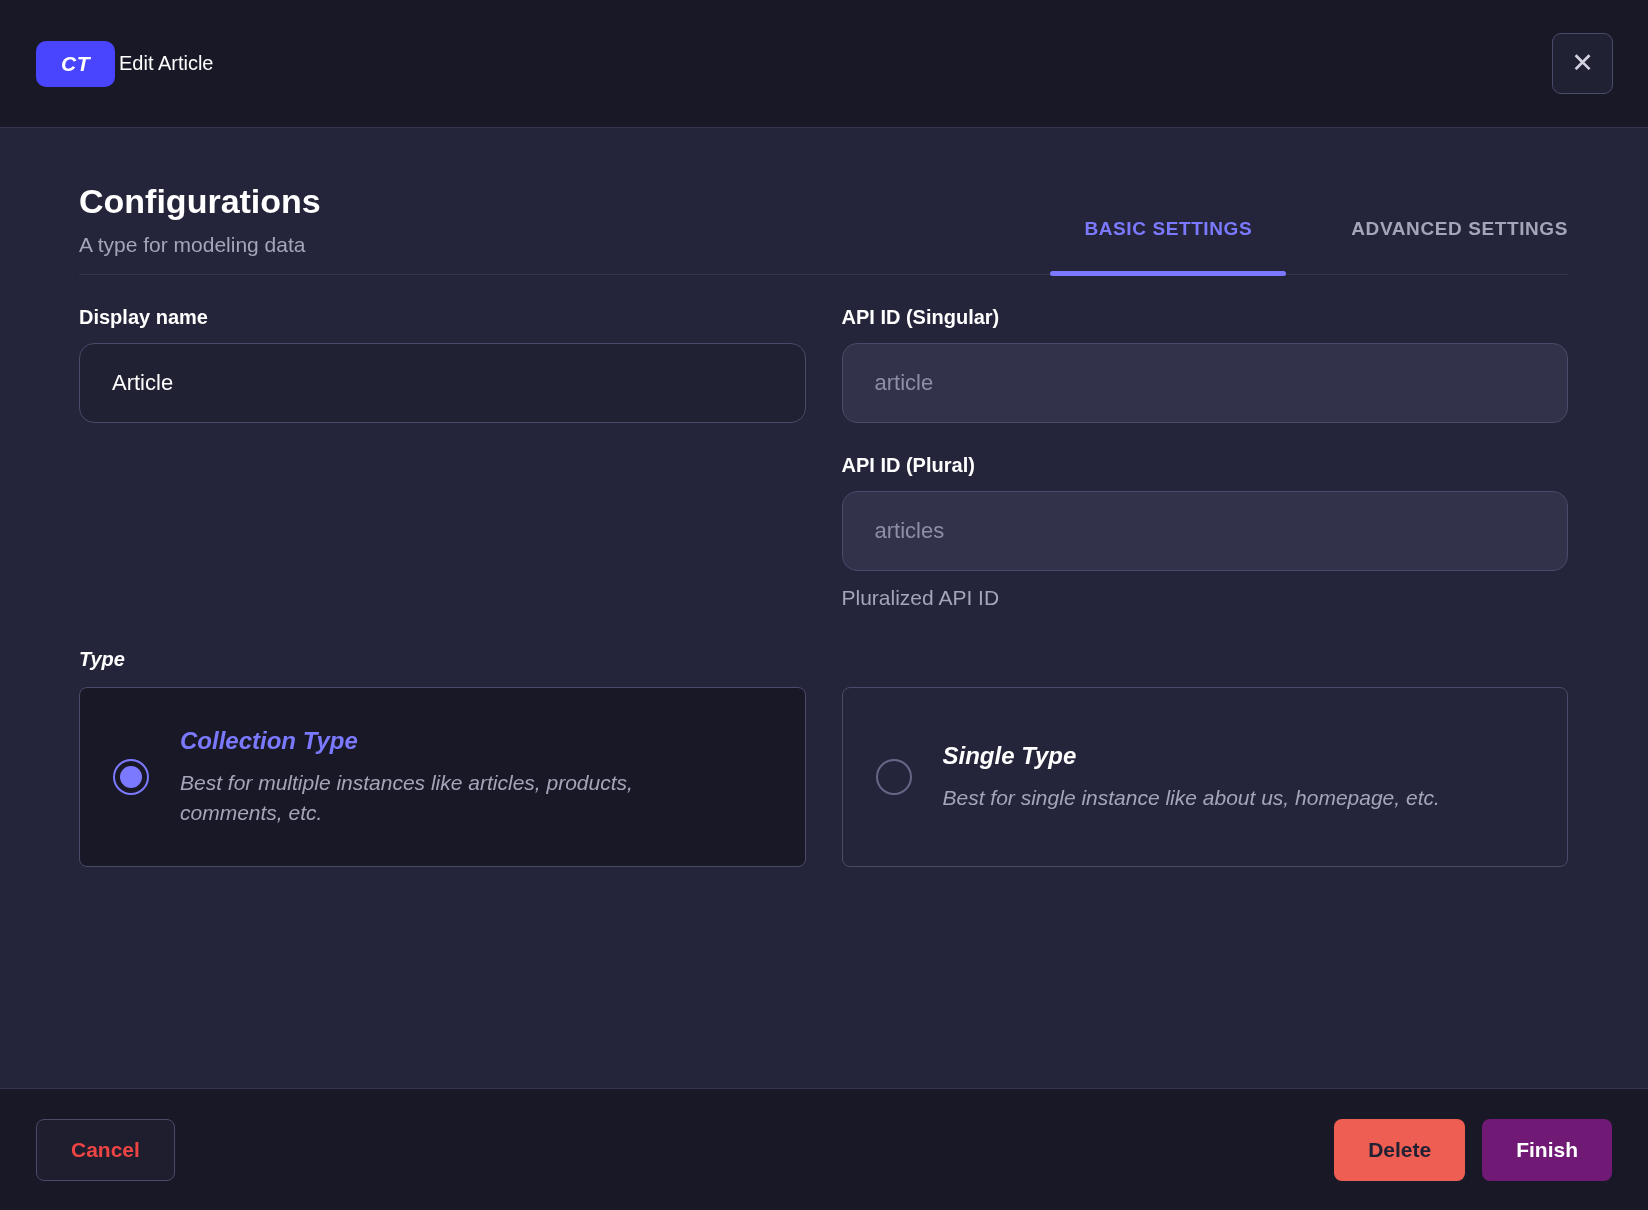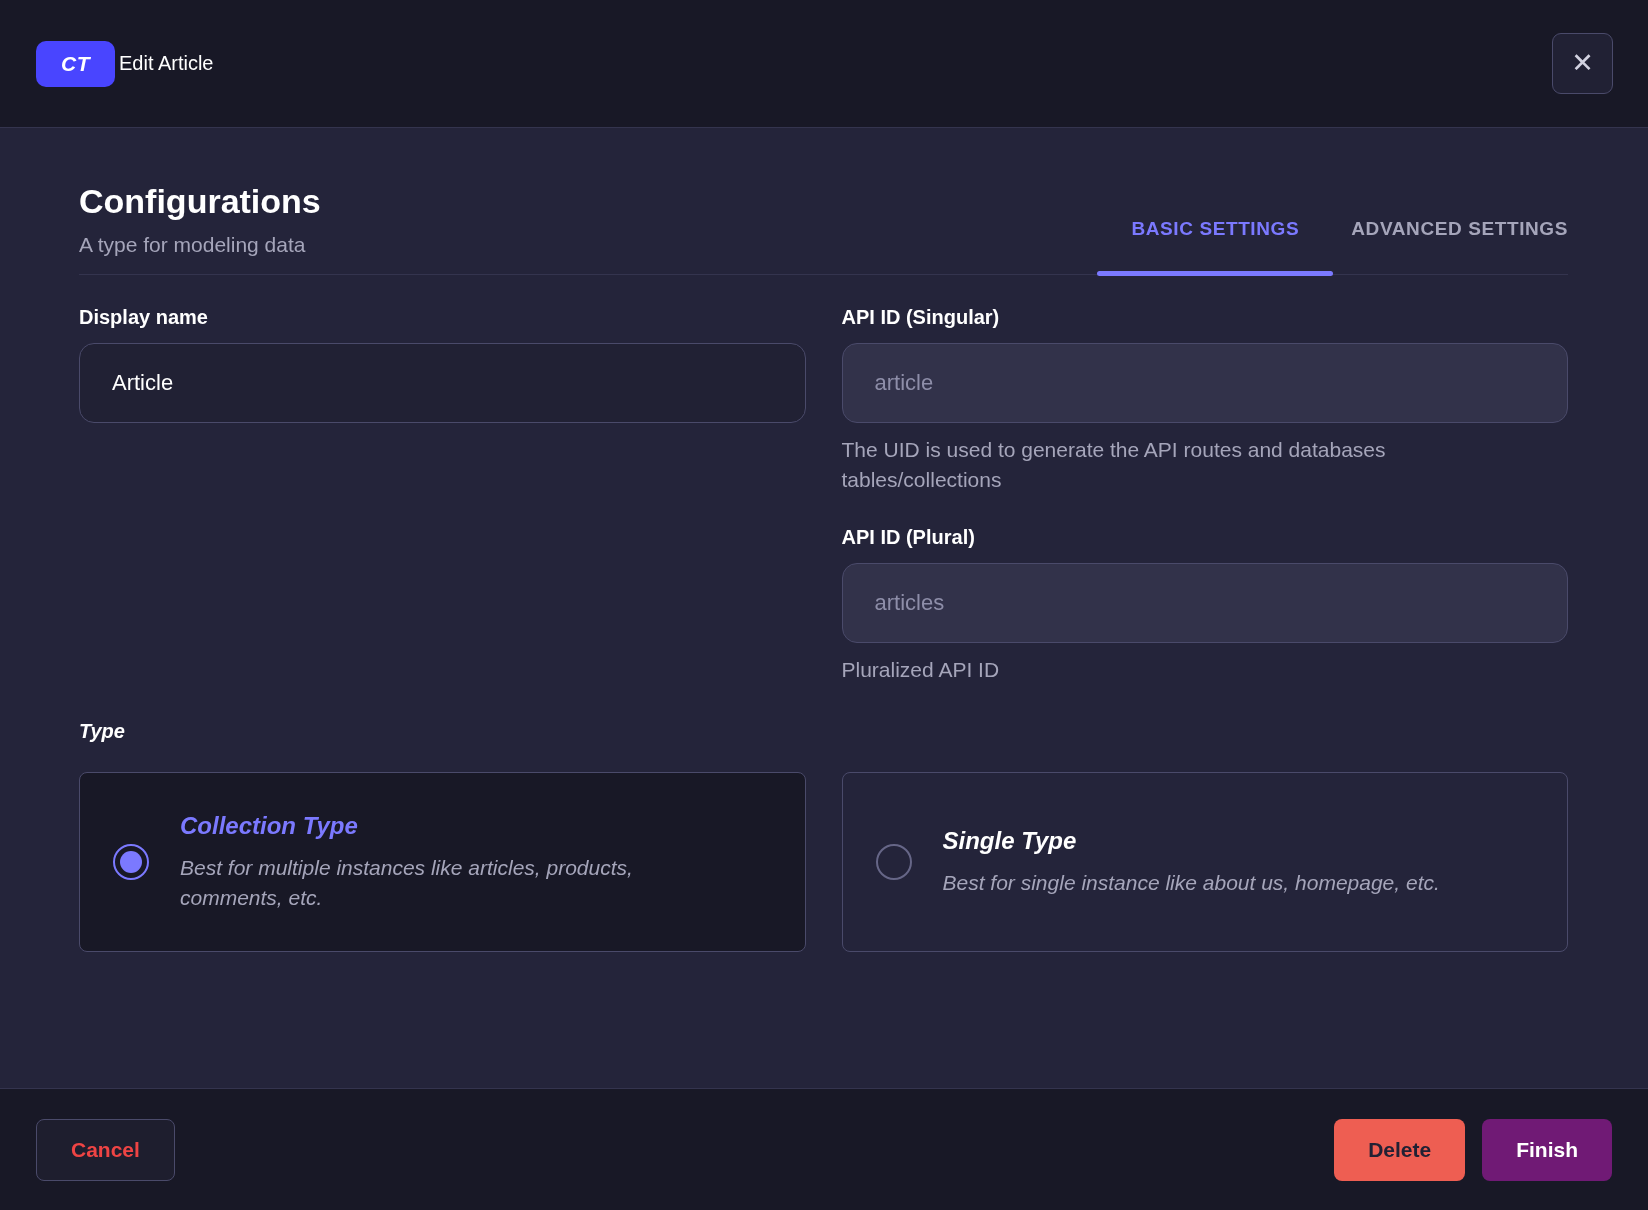--- a/index.html
+++ b/index.html
@@ -55,21 +55,21 @@
     padding: 52px 80px 0 79px;
   }
   .intro-row {
     display: flex; justify-content: space-between; align-items: flex-end;
     border-bottom: 1px solid #34344e;
   }
   .intro-left { padding-bottom: 14px; }
   .page-title { font-size: 34px; line-height: 42px; font-weight: bold; color: #ffffff; }
   .page-subtitle { margin-top: 8px; font-size: 21px; line-height: 30px; color: #a5a5ba; }
 
-  .tabs { display: flex; gap: 52px; }
+  .tabs { display: flex; gap: 99px; }
   .tab {
     position: relative;
     padding-bottom: 34px;
     font-size: 19px; font-weight: bold; letter-spacing: 0.6px;
     color: #a5a5ba;
     cursor: pointer;
     white-space: nowrap;
   }
   .tab.active { color: #7b79ff; }
   .tab.active::after {
@@ -110,21 +110,21 @@
     margin-top: 12px;
     font-size: 21px; line-height: 30px;
     color: #a5a5ba;
     max-width: 660px;
   }
   .field + .field { margin-top: 30px; }
 
   
   .type-section { margin-top: 34px; font-style: italic; }
   .type-cards {
-    margin-top: 29px;
+    margin-top: 16px;
     display: grid;
     grid-template-columns: 1fr 1fr;
     column-gap: 36px;
   }
   .type-card {
     height: 180px;
     border: 1px solid #4a4a6a;
     border-radius: 8px;
     display: flex; align-items: center;
     padding: 0 36px 0 33px;
@@ -215,21 +215,20 @@
         <div class="field">
           <label class="field-label">Display name</label>
           <input class="text-input" type="text" value="Article" style="">
         </div>
       </div>
 
       <div class="form-col">
         <div class="field">
           <label class="field-label">API ID (Singular)</label>
           <input class="text-input disabled" type="text" readonly="" value="article" style="">
-          <p class="field-hint">The UID is used to generate the API routes and databases tables/collections</p>
         </div>
 
         <div class="field">
           <label class="field-label">API ID (Plural)</label>
           <input class="text-input disabled" type="text" readonly="" value="articles" style="">
           <p class="field-hint">Pluralized API ID</p>
         </div>
       </div>
     </div>
 

